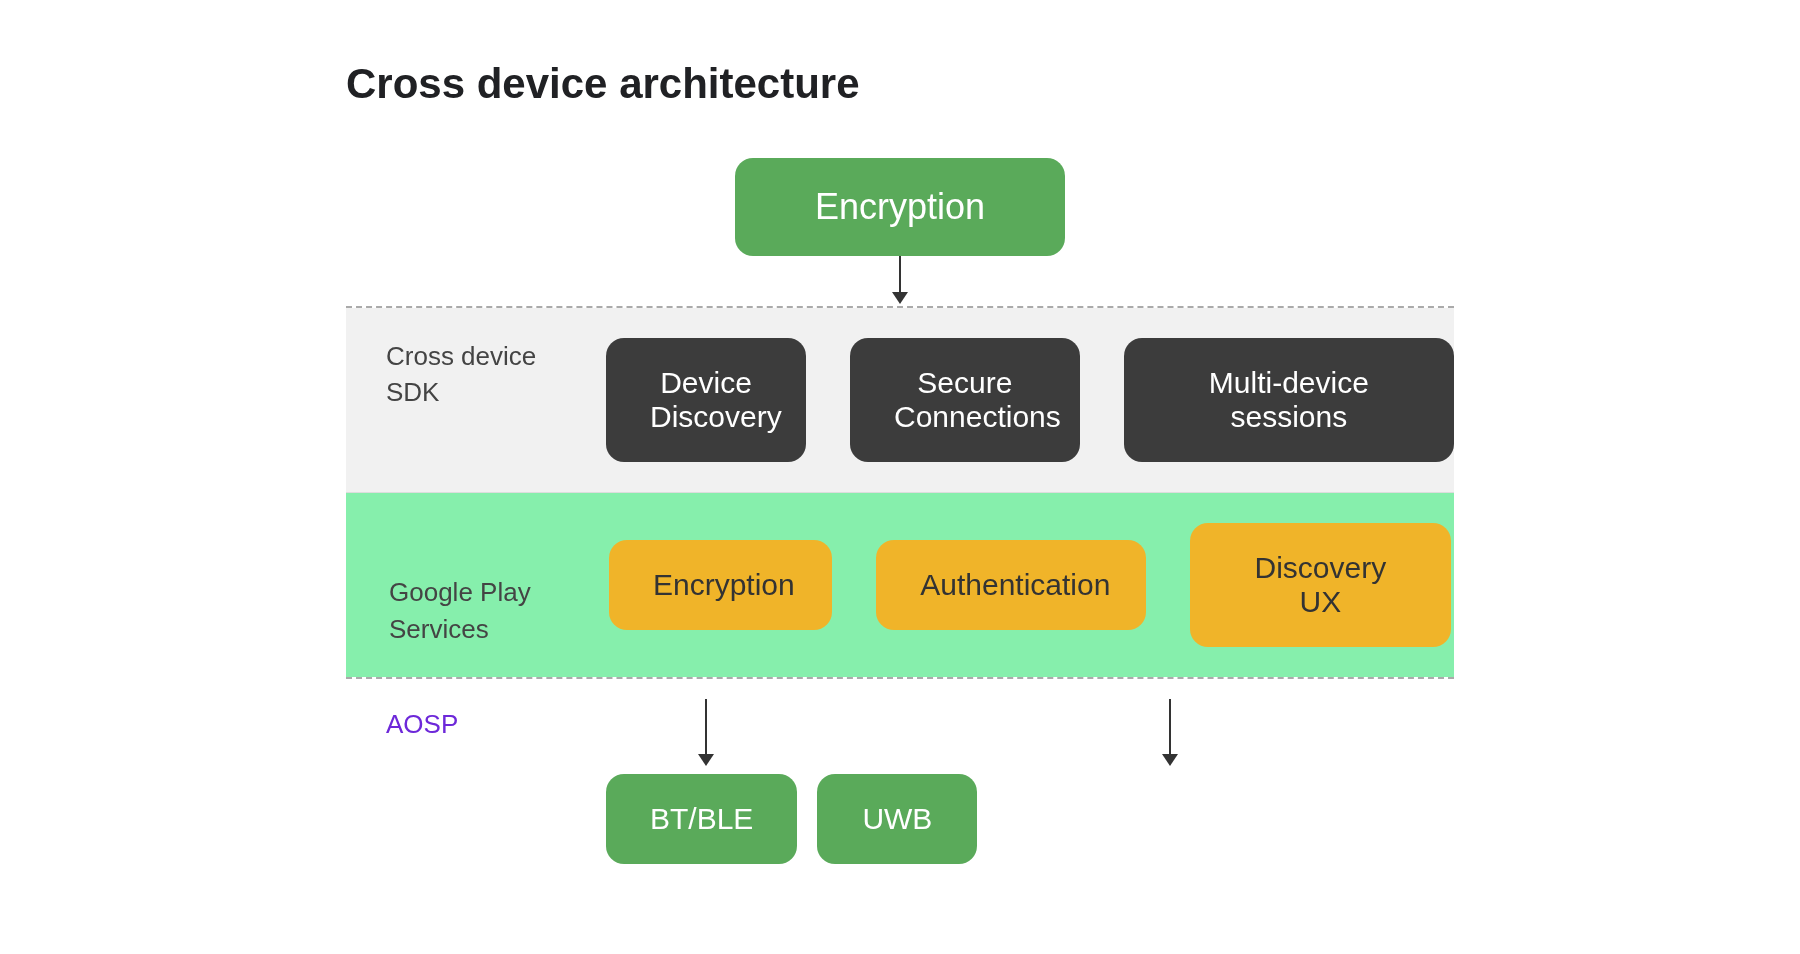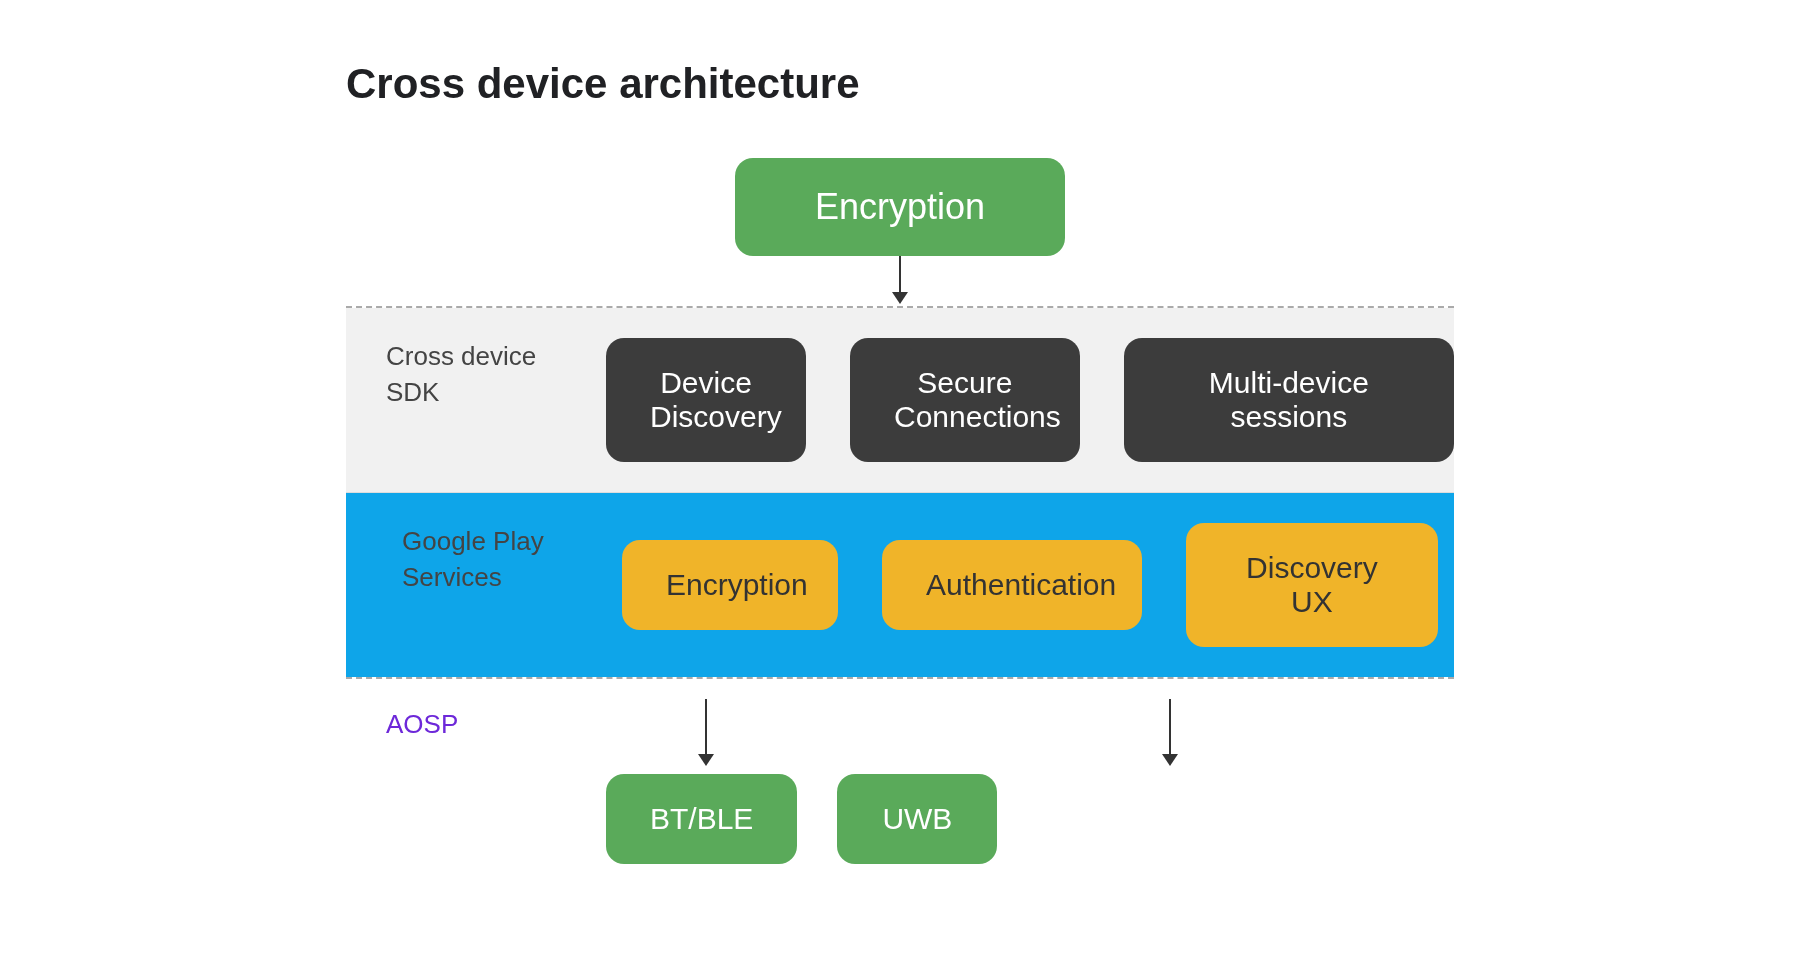--- a/index.html
+++ b/index.html
@@ -87,25 +87,25 @@
       font-size: 30px;
       font-weight: 500;
       padding: 28px 44px;
       border-radius: 18px;
       text-align: center;
       min-width: 200px;
     }
 
     
     .gps-section {
-      background: #0ea5e9;
-      width: 100%;
-      padding: 30px 16px;
-      display: flex;
-      align-items: flex-start;
+      background: #86efac;
+      width: 100%;
+      padding: 30px 3px;
+      display: flex;
+      align-items: flex-end;
       border-top: 1px solid #ddd;
     }
 
     
     .yellow-box {
       background: #f0b429;
       color: #333;
       font-size: 30px;
       font-weight: 500;
       padding: 28px 44px;
@@ -120,21 +120,21 @@
       color: white;
       font-size: 30px;
       font-weight: 500;
       padding: 28px 44px;
       border-radius: 18px;
       text-align: center;
       min-width: 160px;
     }
     .bottom-boxes-row {
       display: flex;
-      gap: 40px;
+      gap: 20px;
       align-items: center;
       margin-top: 0;
     }
 
     
     .aosp-full {
       width: 100%;
       display: flex;
       align-items: flex-start;
       padding: 0;

